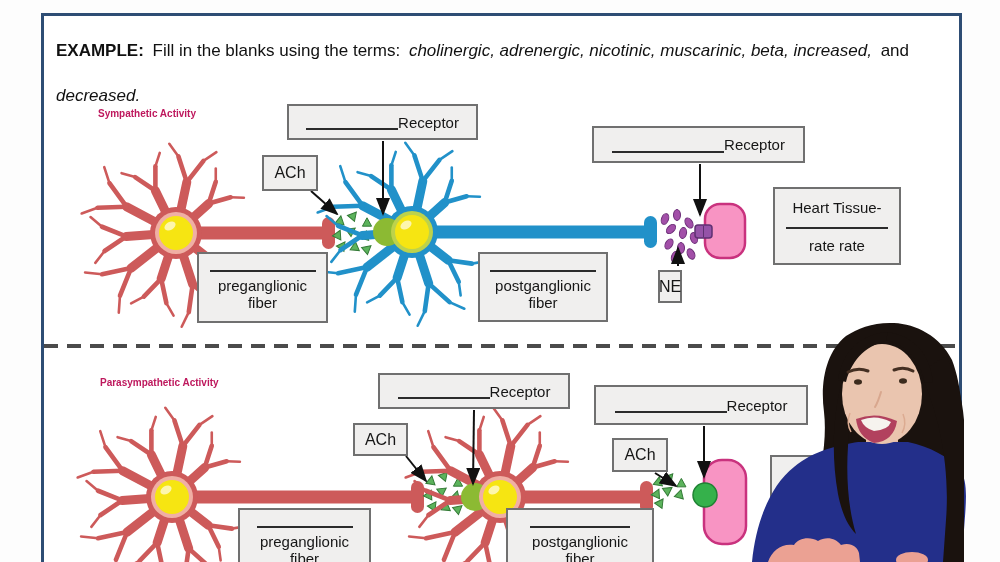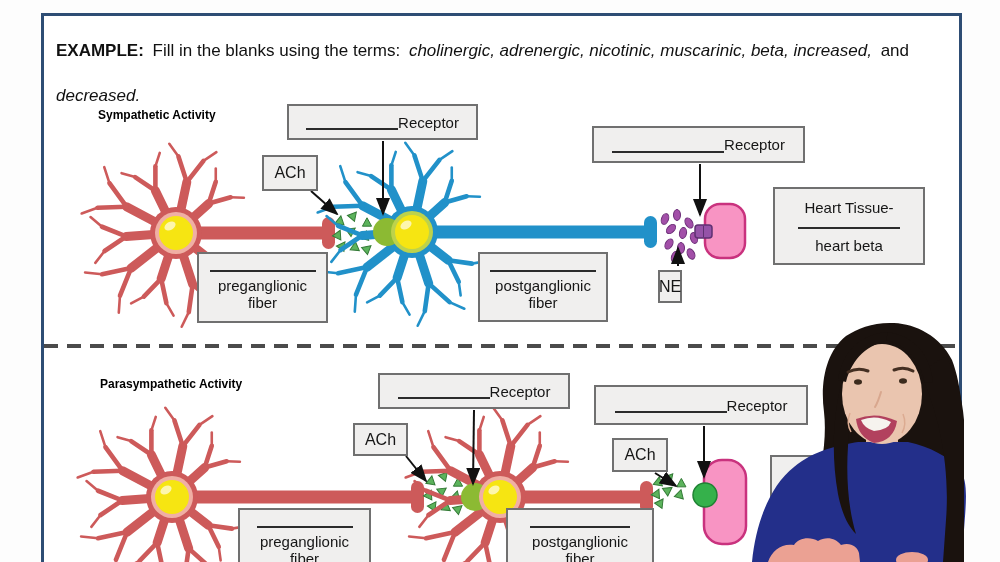--- a/index.html
+++ b/index.html
@@ -15,21 +15,21 @@
   }
   .abs{position:absolute;box-sizing:border-box;}
   .example-text{
     left:56px;top:28px;width:886px;
     font-size:17px;line-height:45px;color:#111;
     z-index:2;
   }
   .example-text b{font-weight:bold;}
   .example-text .seg{margin-right:4px;}
   .heading{
-    font-weight:bold;font-size:12px;color:#000000;z-index:2;white-space:nowrap;
+    font-weight:bold;font-size:10px;color:#be185d;z-index:2;white-space:nowrap;
   }
   .gbox{
     background:#f0efee;border:2px solid #707070;
     display:flex;align-items:center;justify-content:center;
     font-size:15px;color:#161616;z-index:2;
   }
   .rbox{}
   .blank{
     display:inline-block;border-bottom:2px solid #2b2b2b;height:10px;
   }
@@ -358,24 +358,24 @@
 
 <div class="abs gbox" style="left:262px;top:155px;width:56px;height:36px;font-size:16px;">
   <span>ACh</span>
 </div>
 
 <div class="abs gbox rbox widebl" style="left:592px;top:126px;width:213px;height:37px;">
   <span class="blank"></span>
   <span>Receptor</span>
 </div>
 
-<div class="abs gbox heartbox" style="left:773px;top:187px;width:152px;height:78px;">
+<div class="abs gbox heartbox" style="left:773px;top:187px;width:128px;height:78px;">
   <span>Heart Tissue-</span>
   <span class="blank"></span>
-  <span>heart beta</span>
+  <span>rate rate</span>
 </div>
 
 <div class="abs gbox fillbox" style="left:197px;top:252px;width:131px;height:71px;">
   <span class="blank"></span>
   <span>preganglionic</span>
   <span>fiber</span>
 </div>
 
 <div class="abs gbox fillbox" style="left:478px;top:252px;width:130px;height:70px;">
   <span class="blank"></span>

